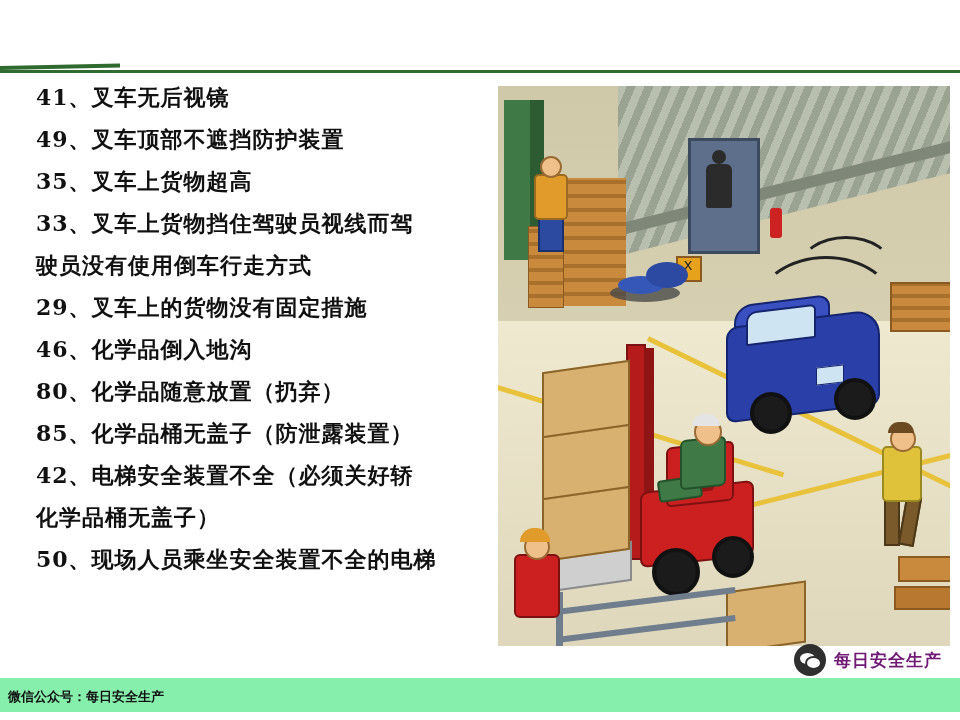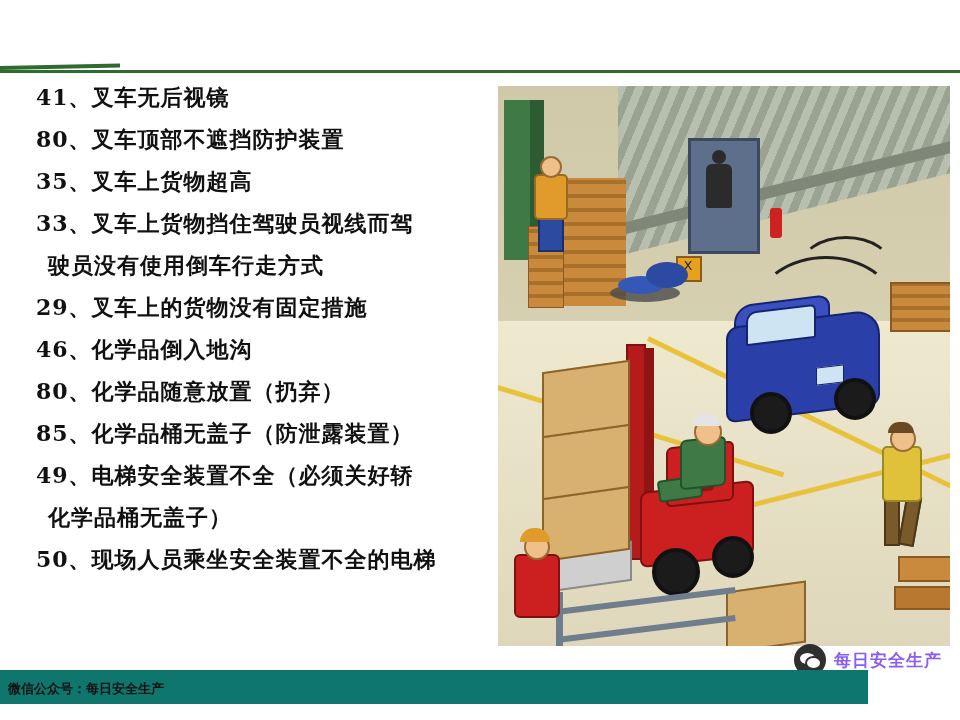--- a/index.html
+++ b/index.html
@@ -64,21 +64,21 @@
     font-family: "DejaVu Serif", serif;
     font-weight: bold;
     font-size: 22px;
     color: #111111;
     line-height: 1.0;
     margin-bottom: 20px;
     white-space: pre;
     letter-spacing: 1px;
   }
   .list-line.indent {
-    margin-left: 12px;
+    margin-left: 0px;
   }
 
   
   .illustration {
     position: absolute;
     left: 498px;
     top: 86px;
     width: 452px;
     height: 560px;
     background: #e8e6d8;
@@ -290,24 +290,24 @@
 
   
   .rail1 { left: 58px; top: 512px; width: 180px; height: 6px; background:#6f7d8c; transform: rotate(-7deg);}
   .rail2 { left: 58px; top: 540px; width: 180px; height: 6px; background:#6f7d8c; transform: rotate(-7deg);}
   .rail-post { left: 58px; top: 506px; width: 7px; height: 54px; background:#6f7d8c;}
 
   
   .footer-bar {
     position: absolute;
     left: 0;
-    bottom: 16px;
-    width: 868px;
+    bottom: 8px;
+    width: 960px;
     height: 34px;
-    background: #0f766e;
+    background: #86efac;
   }
   .footer-left {
     position: absolute;
     left: 8px;
     bottom: 6px;
     font-family: "DejaVu Sans", sans-serif;
     font-size: 13px;
     color: #111;
     font-weight: bold;
     white-space: nowrap;
@@ -341,43 +341,43 @@
     left: 13px; top: 14px;
     width: 13px; height: 10px;
     border-radius: 50%;
     background: #ffffff;
     box-shadow: 0 0 0 2px #2f2f2f;
   }
   .wechat-text {
     font-family: "DejaVu Sans", sans-serif;
     font-size: 17px;
     font-weight: bold;
-    color: #8b5cf6;
+    color: #701a75;
     letter-spacing: 1px;
   }
 </style>
 </head>
 <body>
 
 <div class="header">
   <div class="header-rule-accent"></div>
   <div class="header-rule"></div>
 </div>
 
 <div class="list">
   <div class="list-line">41、叉车无后视镜</div>
-  <div class="list-line">80、叉车顶部不遮挡防护装置</div>
+  <div class="list-line">49、叉车顶部不遮挡防护装置</div>
   <div class="list-line">35、叉车上货物超高</div>
   <div class="list-line">33、叉车上货物挡住驾驶员视线而驾</div>
   <div class="list-line indent">驶员没有使用倒车行走方式</div>
   <div class="list-line">29、叉车上的货物没有固定措施</div>
   <div class="list-line">46、化学品倒入地沟</div>
   <div class="list-line">80、化学品随意放置（扔弃）</div>
   <div class="list-line">85、化学品桶无盖子（防泄露装置）</div>
-  <div class="list-line">49、电梯安全装置不全（必须关好轿</div>
+  <div class="list-line">42、电梯安全装置不全（必须关好轿</div>
   <div class="list-line indent">化学品桶无盖子）</div>
   <div class="list-line">50、现场人员乘坐安全装置不全的电梯</div>
 </div>
 
 <div class="illustration">
   <div class="ill-layer wall-back"></div>
   <div class="ill-layer roof"></div>
   <div class="ill-layer roof-edge"></div>
   <div class="ill-layer green-col"></div>
   <div class="ill-layer green-col2"></div>

